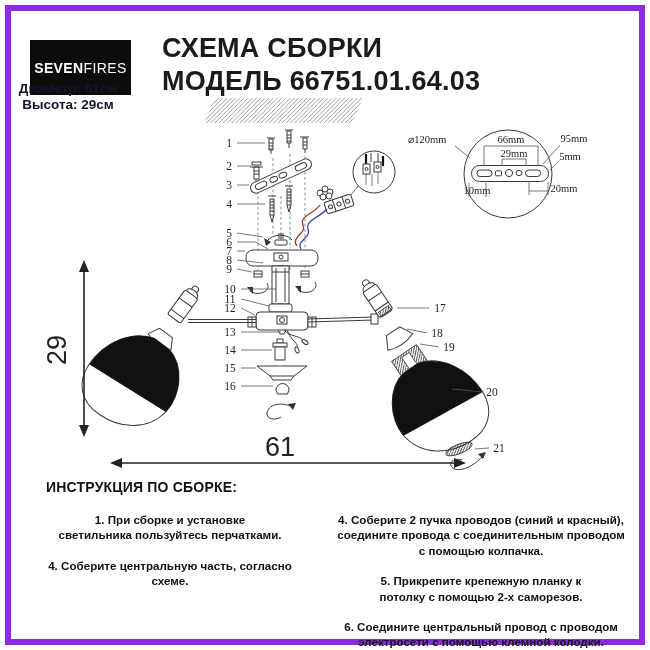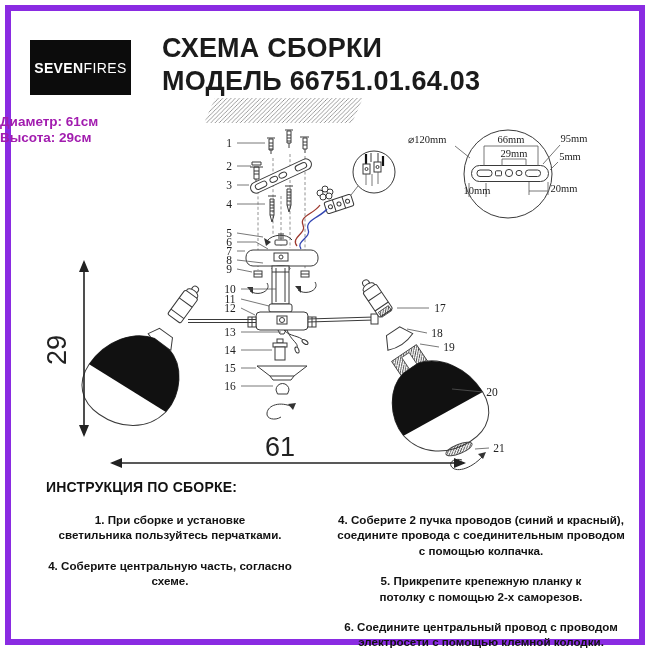--- a/index.html
+++ b/index.html
@@ -5,22 +5,22 @@
   html,body{margin:0;padding:0;}
   body{width:650px;height:650px;font-family:"Liberation Sans",sans-serif;background:#ffffff;}
   .page{position:relative;width:650px;height:650px;background:#fff;overflow:hidden;}
   .frame{position:absolute;left:5px;top:5px;right:5px;bottom:5px;border:6px solid #8A2BE2;pointer-events:none;}
   .logo{position:absolute;left:30px;top:40px;width:101px;height:55px;background:#0c0c0c;color:#fff;
         display:flex;align-items:center;justify-content:center;font-size:14px;letter-spacing:.4px;}
   .logo .b{font-weight:800;}
   .logo .l{font-weight:300;}
   .title{position:absolute;left:162px;top:32px;font-size:27px;font-weight:700;line-height:1.22;
          color:#1b1b1b;letter-spacing:.2px;white-space:pre-line;}
-  .specs{position:absolute;left:0;top:114px;width:136px;text-align:left;font-size:13.5px;
-         font-weight:700;color:#a21caf;line-height:1.2;white-space:pre-line;}
+  .specs{position:absolute;left:0;top:81px;width:136px;text-align:center;font-size:13.5px;
+         font-weight:700;color:#0f172a;line-height:1.2;white-space:pre-line;}
   svg.diagram{position:absolute;left:0;top:90px;}
   .instructions{position:absolute;left:30px;top:479px;width:600px;color:#121212;}
   .instructions h3{margin:0 0 13px 16px;font-size:14px;font-weight:700;letter-spacing:.2px;}
   .cols{display:flex;gap:22px;}
   .col{font-size:11.6px;font-weight:700;line-height:1.33;}
   .col p{margin:4px 0 15px 0;white-space:pre-line;text-align:center;}
   .c1{width:280px;} .c2{width:298px;}
   text.pn{font-family:"Liberation Serif",serif;font-size:11.5px;fill:#222;}
   text.dim{font-family:"Liberation Serif",serif;font-size:10.5px;fill:#222;}
   text.big{font-family:"Liberation Sans",sans-serif;font-size:27px;fill:#222;}

